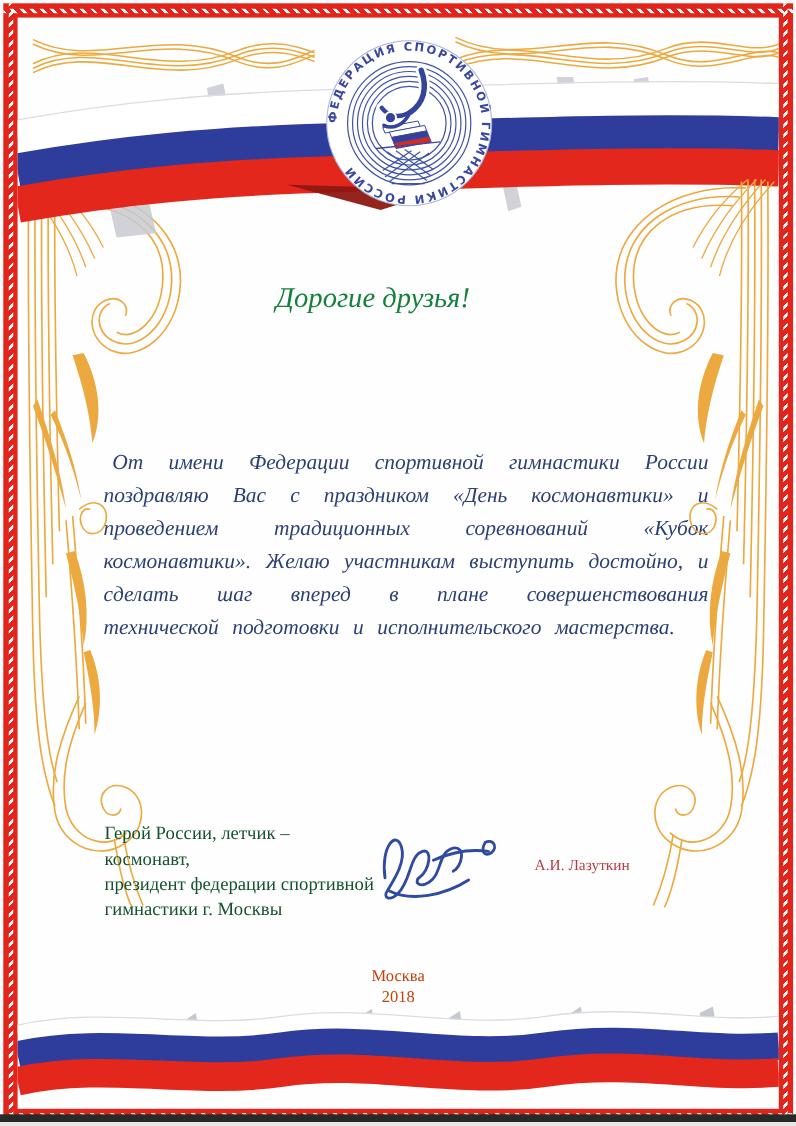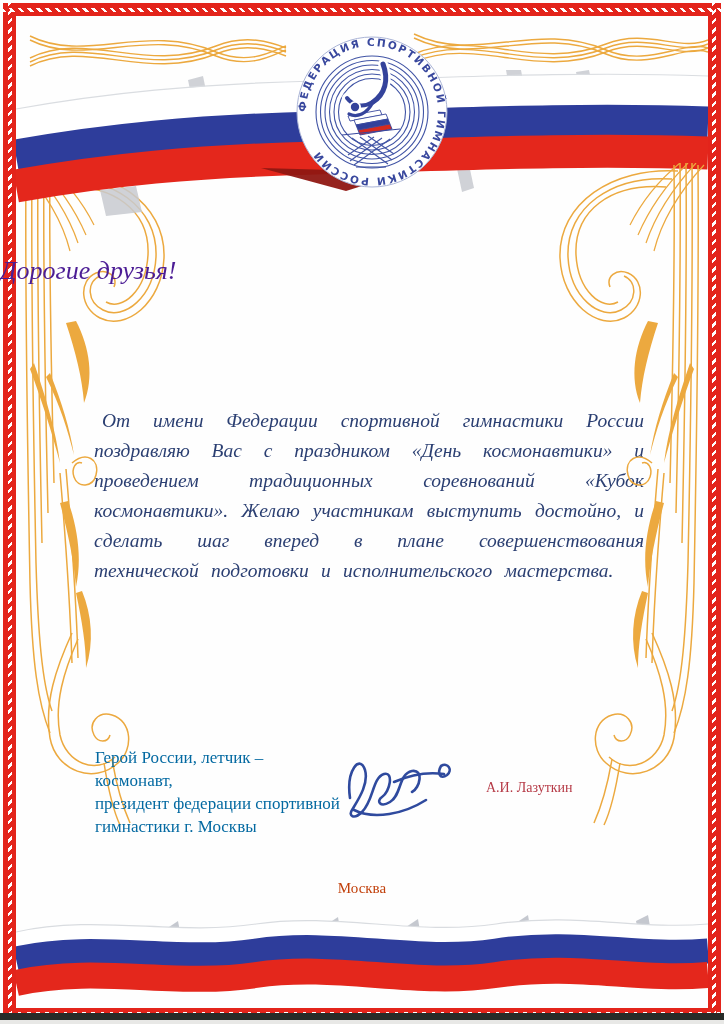--- a/index.html
+++ b/index.html
@@ -14,24 +14,24 @@
   .stripe.right{top:3px;bottom:3px;right:8px;width:4px;background:repeating-linear-gradient(135deg,#ffffff 0 2.5px,rgba(255,255,255,0) 2.5px 6.5px);}
   
   .toplines{position:absolute;left:16px;top:24px;}
   .flourish{position:absolute;left:16px;top:163px;}
   .flourish.right{left:auto;right:16px;transform:scaleX(-1);}
   .ribbon-top{position:absolute;left:16px;top:68px;}
   .ribbon-bottom{position:absolute;left:16px;top:903px;}
   .logo{position:absolute;left:296px;top:34px;}
   
   .title{position:absolute;top:256px;left:0;width:100%;box-sizing:border-box;padding-right:46px;
-         text-align:left;font-style:italic;font-size:26px;color:#4c1d95;}
+         text-align:center;font-style:italic;font-size:26px;color:#15803d;}
   .bodytext{position:absolute;top:406px;left:94px;width:550px;text-align:justify;text-indent:8px;
          font-style:italic;font-size:19.5px;line-height:30px;color:#2b3f72;word-spacing:0.38em;}
-  .sigblock{position:absolute;top:746px;left:95px;width:250px;font-size:17px;line-height:23px;color:#0369a1;}
+  .sigblock{position:absolute;top:746px;left:95px;width:250px;font-size:17px;line-height:23px;color:#14532d;}
   .signame{position:absolute;top:780px;left:486px;font-size:14px;color:#b63b47;}
   .autograph{position:absolute;left:338px;top:740px;}
   .footer{position:absolute;top:879px;left:0;width:100%;text-align:center;font-size:15px;line-height:19px;color:#c2410c;}
   .scan-edge{position:absolute;left:0;right:0;bottom:4px;height:7px;background:#272b28;}
   .scan-edge2{position:absolute;left:0;right:0;bottom:0;height:4px;background:#e8e8e6;}
 </style>
 </head>
 <body>
 
 <div class="page">
@@ -203,20 +203,21 @@
       <path d="M56,42 C74,34 92,32 106,34"></path>
       <path d="M103,26 C99,33 102,40 109,35 C115,30 110,22 103,26"></path>
       <path d="M16,70 C36,80 66,74 88,60"></path>
     </g>
   </svg>
 
   <div class="signame">А.И. Лазуткин</div>
 
   <div class="footer">
     <div>Москва</div>
+    <div>2018</div>
   </div>
 
   <div class="scan-edge2"></div>
   <div class="scan-edge"></div>
 
 <svg class="flourish right" width="170" height="665" viewBox="0 0 170 665">
     <g stroke="#eca93f" stroke-width="1.5" fill="none">
 
       <path d="M4,2 C28,28 46,56 54,88" stroke-width="1.2"></path>
       <path d="M12,0 C34,24 52,50 62,80" stroke-width="1.2"></path>

